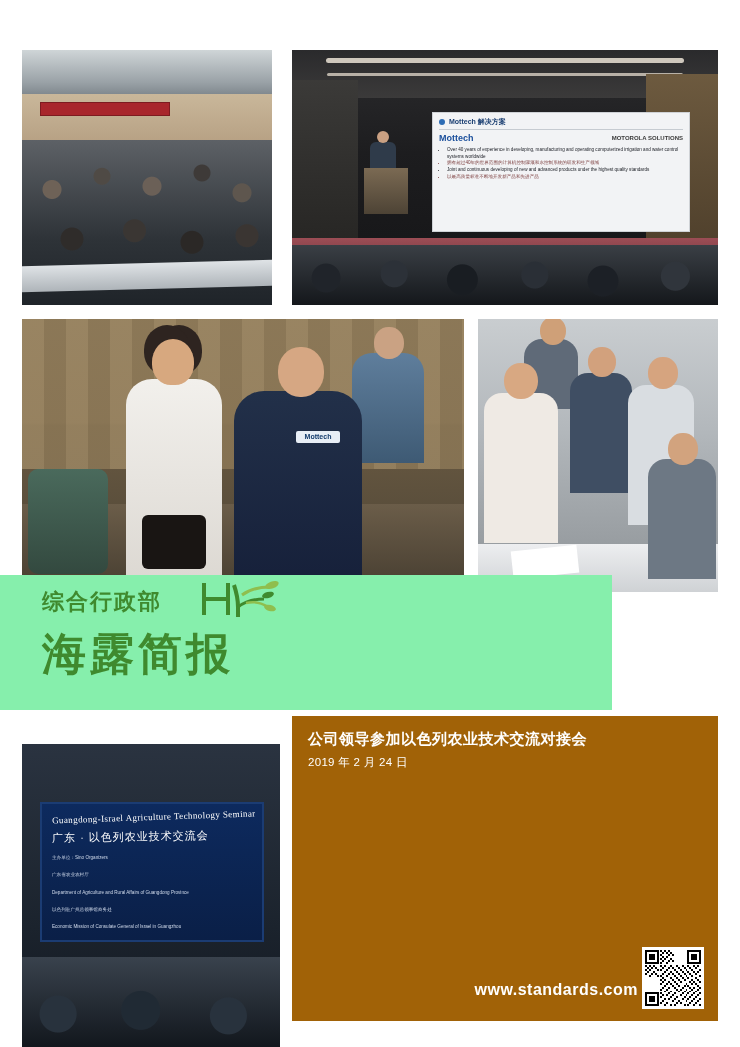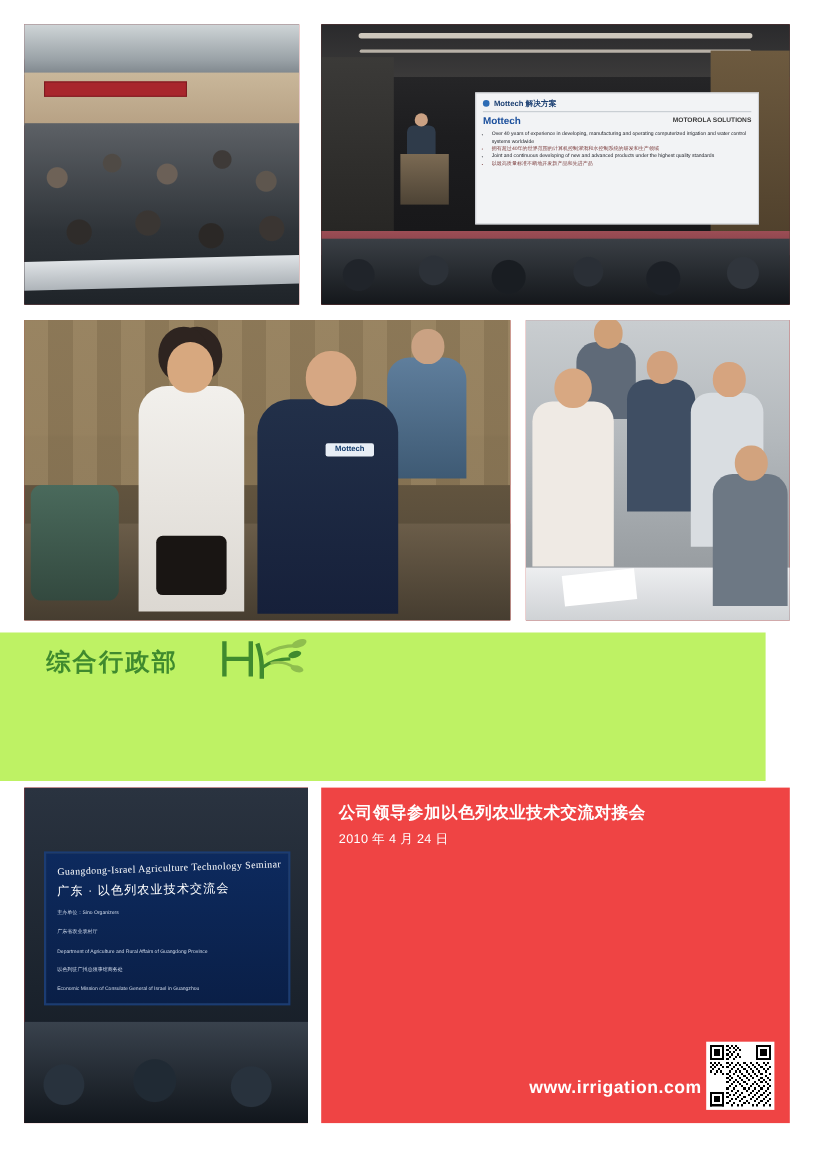--- a/index.html
+++ b/index.html
@@ -6,21 +6,21 @@
   body{
     width:740px;height:1047px;
     background:#ffffff;
     font-family:"Liberation Sans","DejaVu Sans",sans-serif;
     position:relative;
     overflow:hidden;
   }
   .page{position:relative;width:740px;height:1047px;}
 
   
-  .photo{position:absolute;overflow:hidden;background:#b91c1c;}
+  .photo{position:absolute;overflow:hidden;background:#86efac;margin-top:28px;}
   .photo .inner{position:absolute;inset:0;}
 
   
   #photo-top-left{left:22px;top:22px;width:250px;height:255px;}
   #photo-top-left .inner{
     background:
       linear-gradient(180deg,#6c747a 0%,#8a9298 12%,#525a60 13%,#3d464c 22%,#2f3a42 30%,#35414a 55%,#2b343b 100%);
   }
   #photo-top-left .banner{
     position:absolute;left:18px;top:52px;width:130px;height:14px;
@@ -213,36 +213,36 @@
   #photo-bottom-left .seats{
     position:absolute;left:0;bottom:0;width:100%;height:92px;
     background:
       radial-gradient(circle at 14% 62%, #28323d 0 18px, transparent 19px),
       radial-gradient(circle at 46% 58%, #202a34 0 19px, transparent 20px),
       radial-gradient(circle at 80% 64%, #28323d 0 18px, transparent 19px),
       linear-gradient(180deg,#39424d,#11161c);
   }
 
   
-  .masthead{position:absolute;left:0;top:575px;width:696px;height:135px;background:#bef264;}
+  .masthead{position:absolute;left:0;top:575px;width:612px;height:135px;background:#86efac;}
   .dept{
     position:absolute;left:42px;top:12px;font-size:22px;color:#3f8a2e;font-weight:bold;letter-spacing:2px;
   }
   .leaf-logo{position:absolute;left:198px;top:2px;width:86px;height:44px;}
   .title-main{
     position:absolute;left:42px;top:50px;font-size:44px;color:#3f8a2e;font-weight:bold;letter-spacing:4px;
   }
   .title-issue{
     position:absolute;left:300px;top:62px;font-size:27px;color:#3f8a2e;font-weight:bold;letter-spacing:1px;
   }
 
   
   .article{
     position:absolute;left:292px;top:716px;width:426px;height:305px;
-    background:#ef4444;box-sizing:border-box;padding:14px 16px 10px 16px;color:#ffffff;
+    background:#a16207;box-sizing:border-box;padding:14px 16px 10px 16px;color:#ffffff;
   }
   .article h2{
     margin:0 0 6px 0;font-size:15px;font-weight:bold;letter-spacing:.5px;
   }
   .article .date{font-size:11.5px;margin:0 0 6px 0;letter-spacing:.3px;}
   .article p{
     margin:0;font-size:13px;line-height:1.72;text-indent:26px;letter-spacing:.2px;
   }
   .article .site{
     position:absolute;left:16px;bottom:22px;font-size:16px;font-weight:bold;letter-spacing:.5px;
@@ -331,42 +331,43 @@
       <path d="M30 6 L30 38" stroke="#3f8a2e" stroke-width="4" fill="none"></path>
       <path d="M36 8 C36 8 40 20 40 30 L40 40" stroke="#3f8a2e" stroke-width="4" fill="none"></path>
       <path d="M40 30 C48 24 58 22 66 22" stroke="#3f8a2e" stroke-width="3" fill="none"></path>
       <path d="M44 18 C52 12 62 10 72 10" stroke="#8fbe4e" stroke-width="3" fill="none"></path>
       <path d="M48 26 C56 24 64 26 70 30" stroke="#8fbe4e" stroke-width="2.5" fill="none"></path>
       <ellipse cx="74" cy="8" rx="7" ry="3.5" fill="#8fbe4e" transform="rotate(-20 74 8)"></ellipse>
       <ellipse cx="70" cy="18" rx="6" ry="3" fill="#3f8a2e" transform="rotate(-15 70 18)"></ellipse>
       <ellipse cx="72" cy="31" rx="6" ry="3" fill="#8fbe4e" transform="rotate(15 72 31)"></ellipse>
     </svg>
 
+    <div class="title-main">海露简报</div>
   </div>
 
   <div class="photo" id="photo-bottom-left">
     <div class="inner">
       <div class="bscreen">
         <div class="en">Guangdong-Israel Agriculture Technology Seminar</div>
         <div class="cn">广东 · 以色列农业技术交流会</div>
         <div class="sub">主办单位：Sino Organizers</div>
         <div class="sub">广东省农业农村厅</div>
         <div class="sub">Department of Agriculture and Rural Affairs of Guangdong Province</div>
         <div class="sub">以色列驻广州总领事馆商务处</div>
         <div class="sub">Economic Mission of Consulate General of Israel in Guangzhou</div>
 
       </div>
       <div class="seats"></div>
     </div>
   </div>
 
   <div class="article">
     <h2>公司领导参加以色列农业技术交流对接会</h2>
-    <div class="date">2010 年 4 月 24 日</div>
-    <div class="site">www.irrigation.com</div>
+    <div class="date">2019 年 2 月 24 日</div>
+    <div class="site">www.standards.com</div>
 
     <div class="qr">
       <svg width="56" height="56" viewBox="0 0 29 29" shape-rendering="crispEdges">
         <rect width="29" height="29" fill="#ffffff"></rect>
         <g fill="#000000">
           <rect x="0" y="0" width="7" height="1"></rect>
             <rect x="0" y="6" width="7" height="1"></rect>
           <rect x="0" y="0" width="1" height="7"></rect>
             <rect x="6" y="0" width="1" height="7"></rect>
           <rect x="2" y="2" width="3" height="3"></rect>

